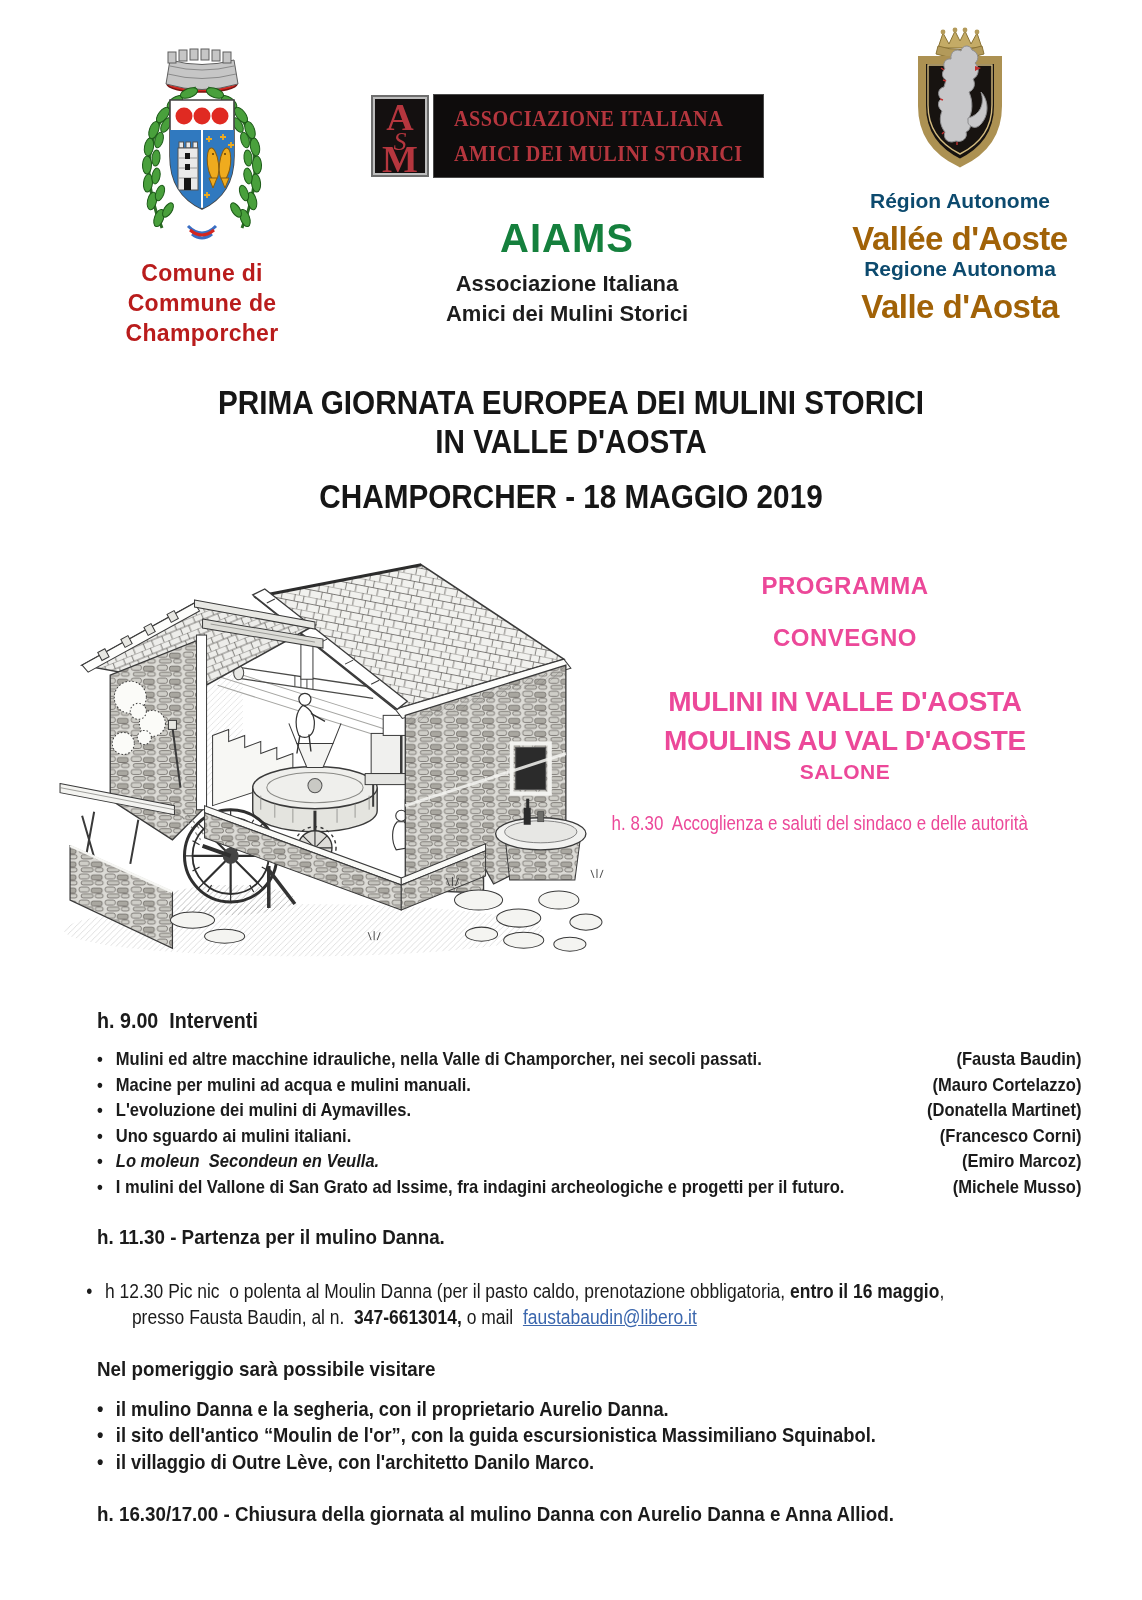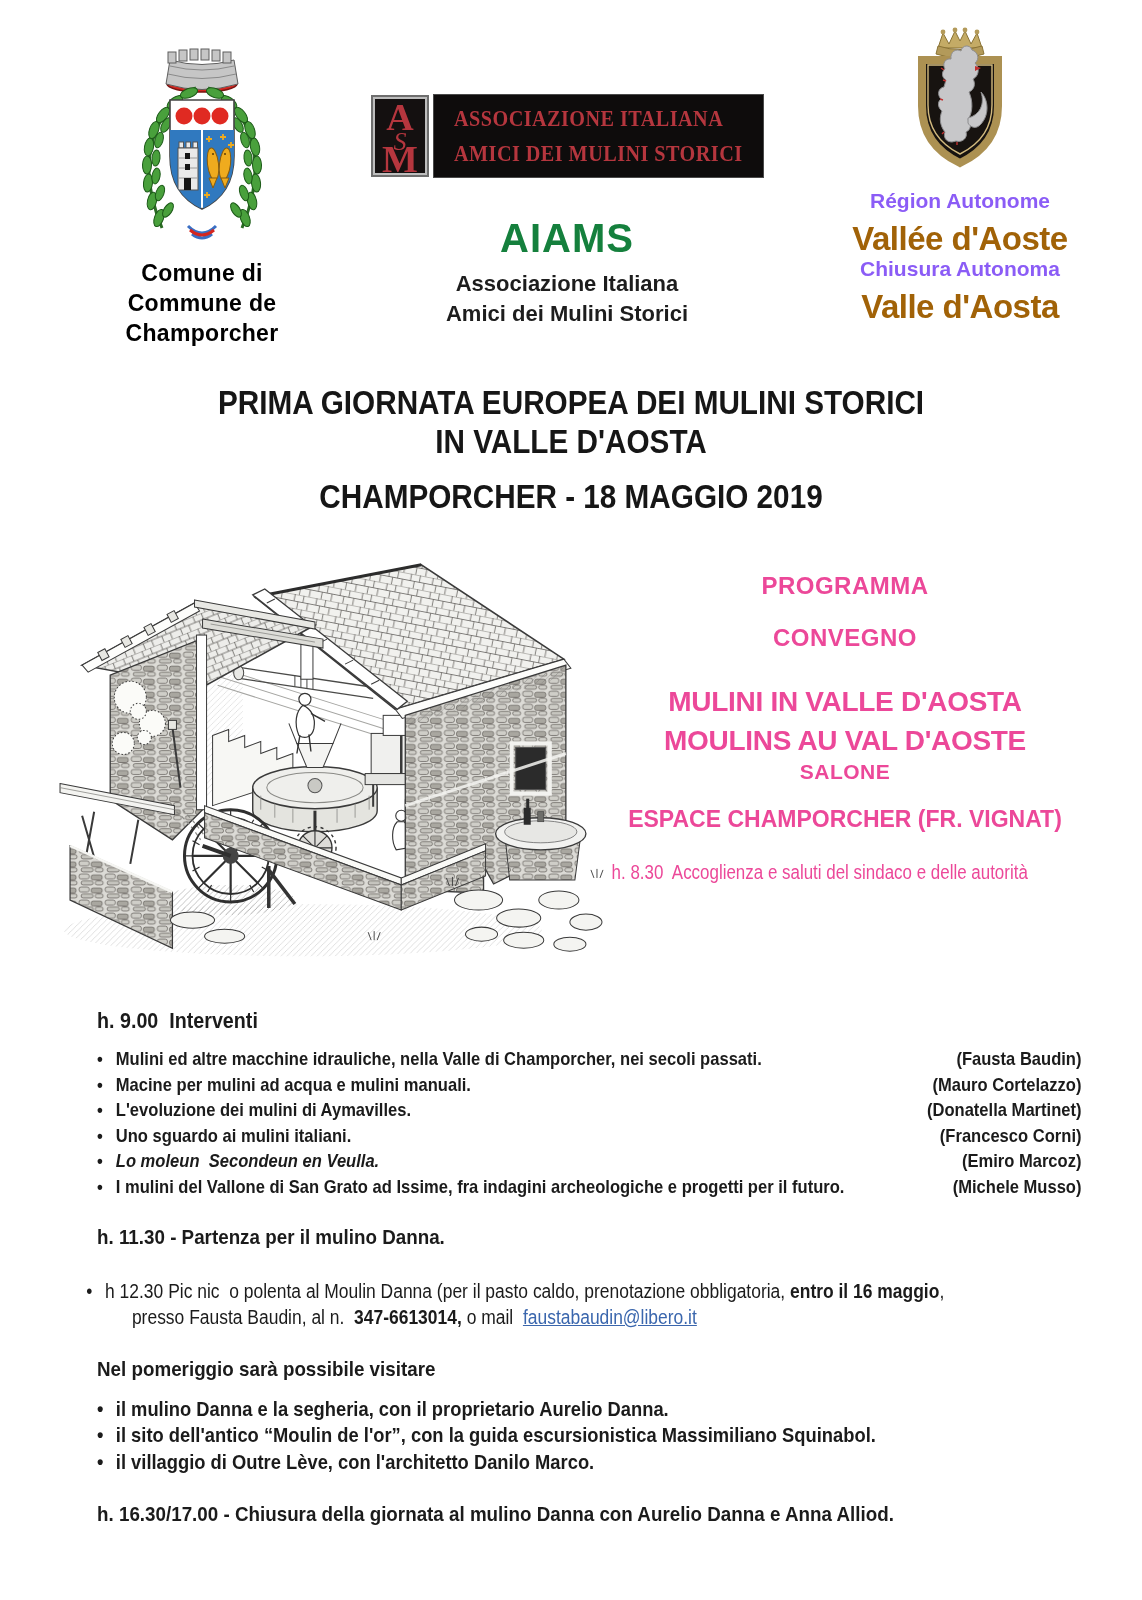--- a/index.html
+++ b/index.html
@@ -1,35 +1,35 @@
 <!DOCTYPE html>
 <html><head>
 <meta charset="utf-8">
 <style>
   html,body{margin:0;padding:0;background:#e9e9e9;}
   .page{position:relative;width:1142px;height:1600px;margin:0 auto;background:#fff;
         font-family:"Liberation Sans",sans-serif;color:#1b1b1b;overflow:hidden;}
 
   
   .crest-block{position:absolute;left:104px;top:30px;width:196px;text-align:center;}
-  .crest-caption{margin-top:6px;font-weight:bold;font-size:23px;line-height:30px;color:#000000;letter-spacing:.3px;}
+  .crest-caption{margin-top:6px;font-weight:bold;font-size:23px;line-height:30px;color:#b91c1c;letter-spacing:.3px;}
 
   .aiams-block{position:absolute;left:370px;top:94px;width:394px;text-align:center;}
   .banner{display:flex;align-items:stretch;height:84px;}
   .monogram-box{width:60px;height:84px;flex:none;}
   .banner-main{flex:1;margin-left:3px;background:#0e0c0c;border:1px solid #4a4a4a;
                display:flex;flex-direction:column;justify-content:center;gap:9px;
                padding-left:20px;text-align:left;overflow:hidden;}
   .banner-line{font-family:"Liberation Serif",serif;color:#b5363e;font-size:23px;font-weight:bold;
                letter-spacing:.5px;white-space:nowrap;transform:scaleX(.88);transform-origin:left center;}
   .aiams-acronym{margin-top:38px;font-size:40px;font-weight:bold;letter-spacing:1px;color:#15803d;}
   .aiams-caption{font-size:22px;font-weight:bold;line-height:30px;margin-top:8px;color:#1d1d1d;}
 
   .vda-block{position:absolute;left:826px;top:26px;width:268px;text-align:center;}
-  .vda-small{font-size:21px;line-height:26px;color:#8b5cf6;font-weight:bold;}
+  .vda-small{font-size:21px;line-height:26px;color:#0c4a6e;font-weight:bold;}
   .vda-big{font-size:33px;line-height:34px;color:#a16207;font-weight:bold;letter-spacing:-.5px;margin-top:8px;}
 
   
   .title-block{position:absolute;top:383px;left:0;width:100%;text-align:center;
                font-weight:bold;font-size:33px;line-height:39px;color:#161616;
                transform:scaleX(.9);}
   .date-line{margin-top:16px;}
 
   
   .mill{position:absolute;left:52px;top:546px;width:552px;height:418px;}
@@ -219,21 +219,21 @@
                C80,42 79,50 73,53 C76,58 74,64 69,66 C73,75 73,86 68,94
                C72,97 71,104 66,106 C68,112 62,117 56,115 Z" fill="#c7c7c9" stroke="#8e8e90" stroke-width="1"></path>
       <path d="M68,92 C80,89 85,78 81,66 C88,73 90,88 81,98 C76,104 70,101 68,97 Z" fill="#c7c7c9" stroke="#8e8e90" stroke-width="1"></path>
       <polygon points="75,40 81,42 75,45" fill="#c03030"></polygon>
       <g stroke="#c03030" stroke-width="1.4">
         <path d="M44,44 l-3,-2 M46,55 l-3,-1 M43,74 l-3,-1 M44,106 l-2,2 M57,116 l0,3"></path>
       </g>
     </svg>
     <div class="vda-small">Région Autonome</div>
     <div class="vda-big">Vallée d'Aoste</div>
-    <div class="vda-small">Chiusura Autonoma</div>
+    <div class="vda-small">Regione Autonoma</div>
     <div class="vda-big">Valle d'Aosta</div>
   </div>
 
   <div class="title-block">
     <div>PRIMA GIORNATA EUROPEA DEI MULINI STORICI</div>
     <div>IN VALLE D'AOSTA</div>
     <div class="date-line">CHAMPORCHER - 18 MAGGIO 2019</div>
   </div>
 
   <div class="mill">
@@ -401,21 +401,20 @@
   </div>
 
   <div class="program">
     <div class="prog-h">PROGRAMMA</div>
     <div class="prog-h prog-h2">CONVEGNO</div>
     <div class="prog-title">
       <div>MULINI IN VALLE D'AOSTA</div>
       <div>MOULINS AU VAL D'AOSTE</div>
     </div>
     <div class="prog-room">SALONE</div>
-    <div class="prog-venue">ESPACE CHAMPORCHER (FR. VIGNAT)</div>
     <div class="prog-welcome">h. 8.30  Accoglienza e saluti del sindaco e delle autorità</div>
   </div>
 
   <div class="body">
 
     <div id="interventi" class="abs pre">h. 9.00  Interventi</div>
 
     <div id="talks" class="abs">
       <div class="talk-row">
         <span class="bullet"></span>

